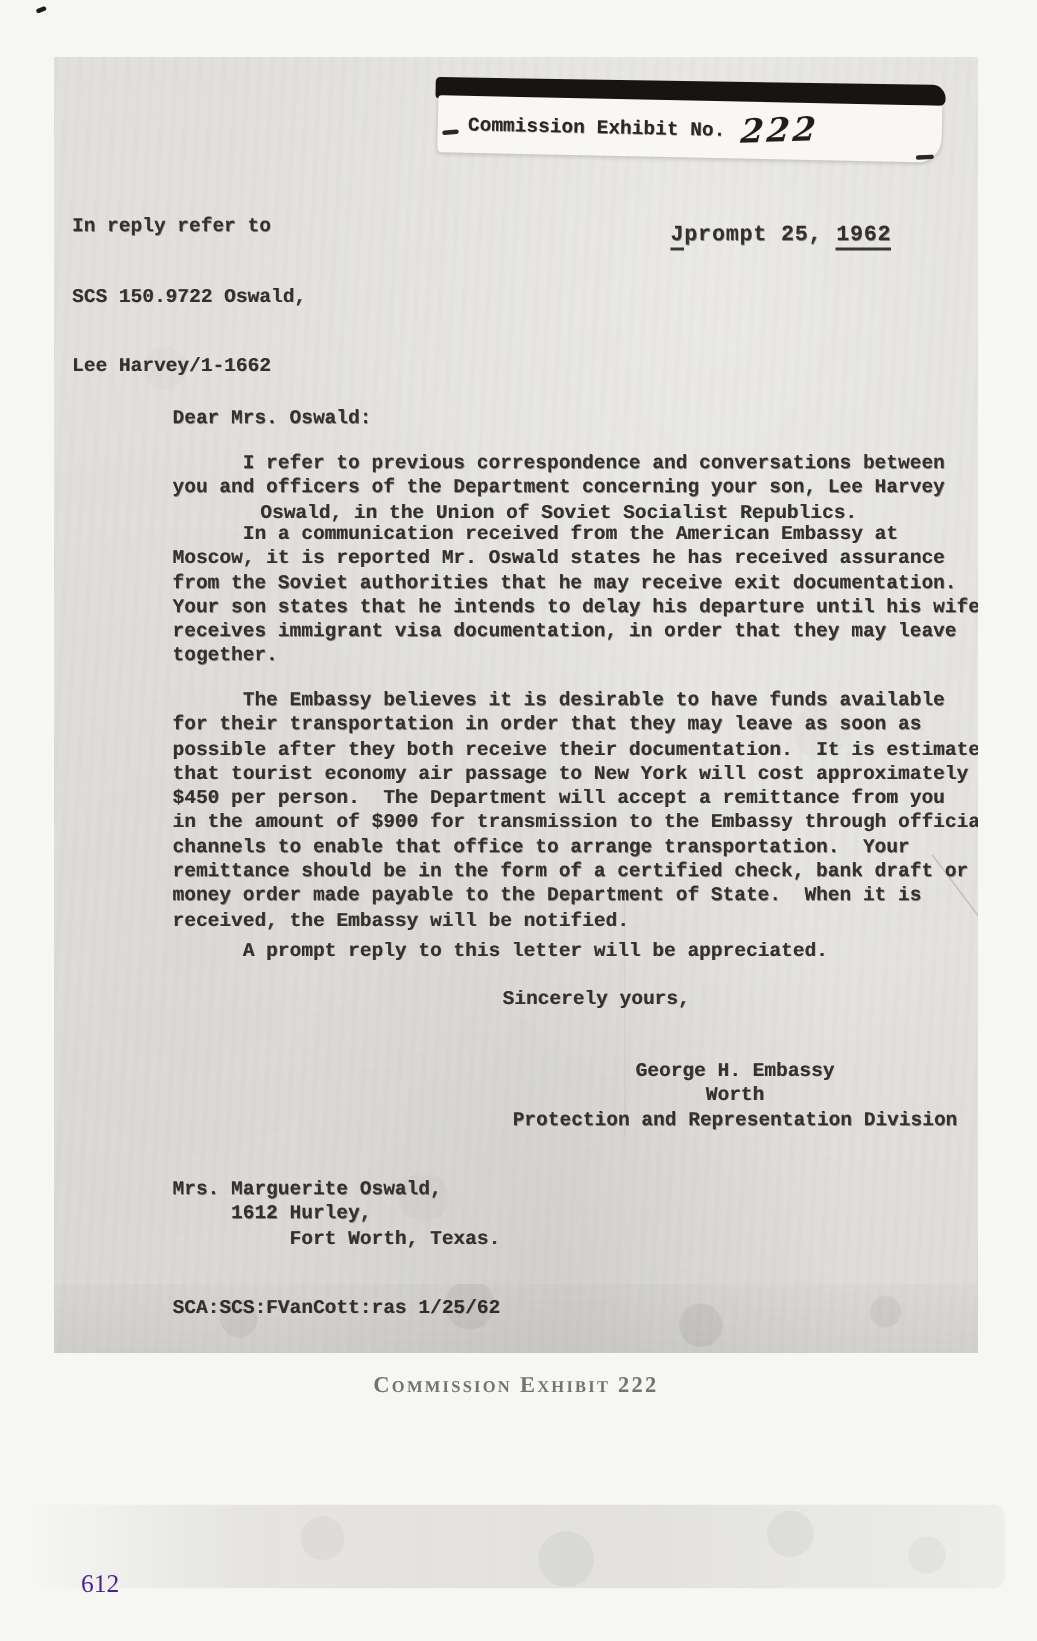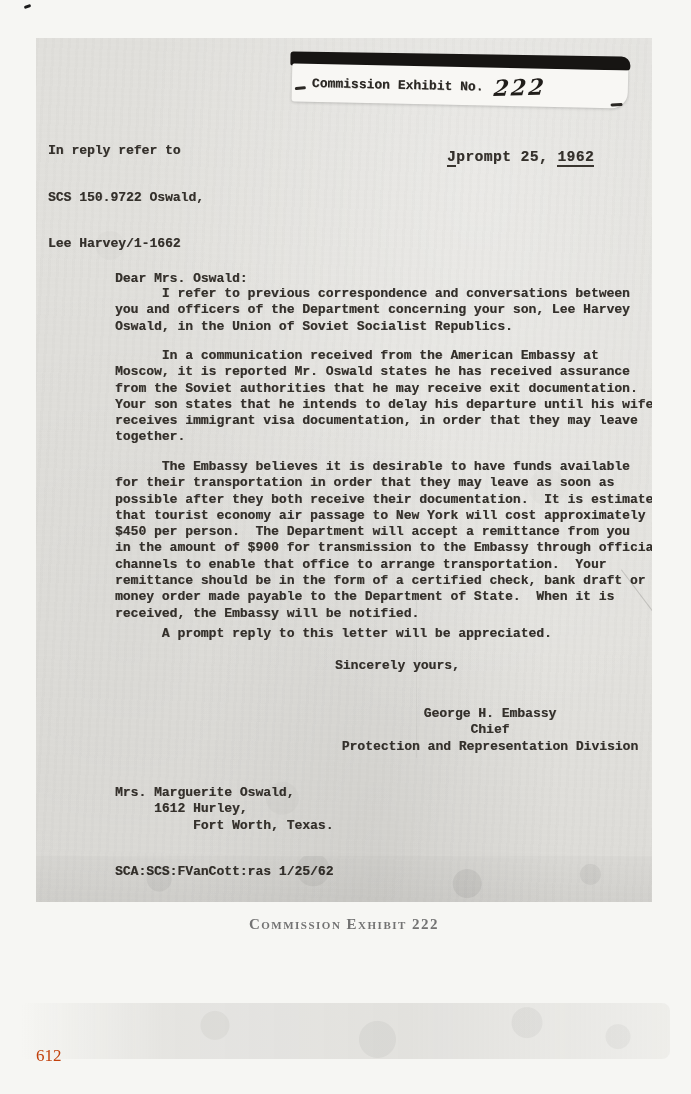--- a/index.html
+++ b/index.html
@@ -36,21 +36,21 @@
   
   .tw{
     position:absolute;white-space:pre;
     font:700 13px/16.3px "Liberation Mono","DejaVu Sans Mono",monospace;
     color:#34302b;text-shadow:0.4px 0.4px 0 rgba(42,38,33,0.5);
   }
   .ref{left:12px;top:74px;line-height:15.5px;}
   .date{left:411px;top:111px;font-size:14.5px;letter-spacing:0.5px;}
   .date .u{border-bottom:2px solid #3a3630;padding-bottom:0px;}
   .salutation{left:79px;top:233px;}
-  .p1{left:79px;top:248px;}
+  .p1{left:79px;top:263px;text-align:center;}
   .p2{left:79px;top:310px;}
   .p3{left:79px;top:421px;}
   .prompt{left:79px;top:588px;}
   .sincerely{left:299px;top:620px;}
   .sig{left:294px;top:668px;width:320px;text-align:center;white-space:normal;}
   .address{left:79px;top:747px;}
   .refcode{left:79px;top:826px;}
   
   .tag{position:absolute;left:256px;top:16px;width:334px;height:54px;transform:rotate(1.2deg);}
   .tag-bar{position:absolute;top:0;left:-2px;right:-4px;height:14px;background:#171513;
@@ -79,22 +79,22 @@
     font-size:15px;letter-spacing:1.5px;color:#737373;font-weight:600;}
   .mottle-band{position:absolute;left:20px;top:1003px;width:650px;height:56px;
     background:
       radial-gradient(circle at 30% 40%, rgba(0,0,0,0.04) 0 14px, transparent 15px),
       radial-gradient(circle at 55% 65%, rgba(0,0,0,0.045) 0 18px, transparent 19px),
       radial-gradient(circle at 78% 35%, rgba(0,0,0,0.04) 0 15px, transparent 16px),
       radial-gradient(circle at 92% 60%, rgba(0,0,0,0.035) 0 12px, transparent 13px),
       linear-gradient(to right, rgba(205,203,199,0) 0%, rgba(203,201,197,0.38) 22%,
         rgba(198,196,192,0.42) 60%, rgba(210,208,204,0.22) 100%);
     border-radius:8px;}
-  .page-number{position:absolute;left:36px;top:1046px;
-    font-family:"Liberation Serif","DejaVu Serif",serif;font-size:17px;color:#c2410c;}
+  .page-number{position:absolute;left:54px;top:1046px;
+    font-family:"Liberation Serif","DejaVu Serif",serif;font-size:17px;color:#4c1d95;}
 </style>
 </head>
 <body>
 
 <div class="page">
 
   <div class="speck"></div>
 
   <div class="scan">
 
@@ -138,21 +138,21 @@
 channels to enable that office to arrange transportation.  Your
 remittance should be in the form of a certified check, bank draft or
 money order made payable to the Department of State.  When it is
 received, the Embassy will be notified.</div>
     <div class="tw prompt">      A prompt reply to this letter will be appreciated.</div>
 
     <div class="tw sincerely">Sincerely yours,</div>
 
     <div class="tw sig">
       <div>George H. Embassy</div>
-      <div>Chief</div>
+      <div>Worth</div>
       <div>Protection and Representation Division</div>
     </div>
 
     <div class="tw address">Mrs. Marguerite Oswald,
      1612 Hurley,
           Fort Worth, Texas.</div>
 
     <div class="tw refcode">SCA:SCS:FVanCott:ras 1/25/62</div>
 
     <div class="crease-vert"></div>

